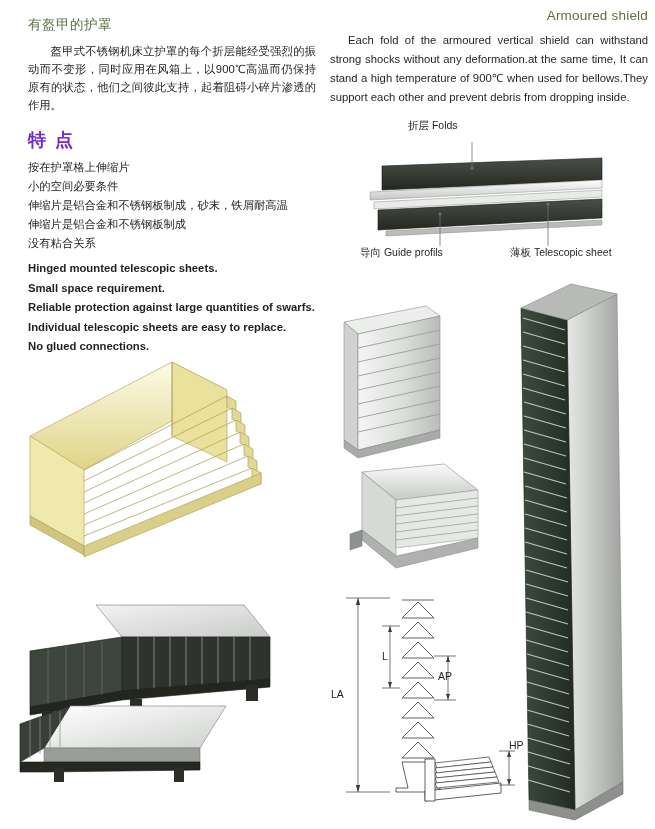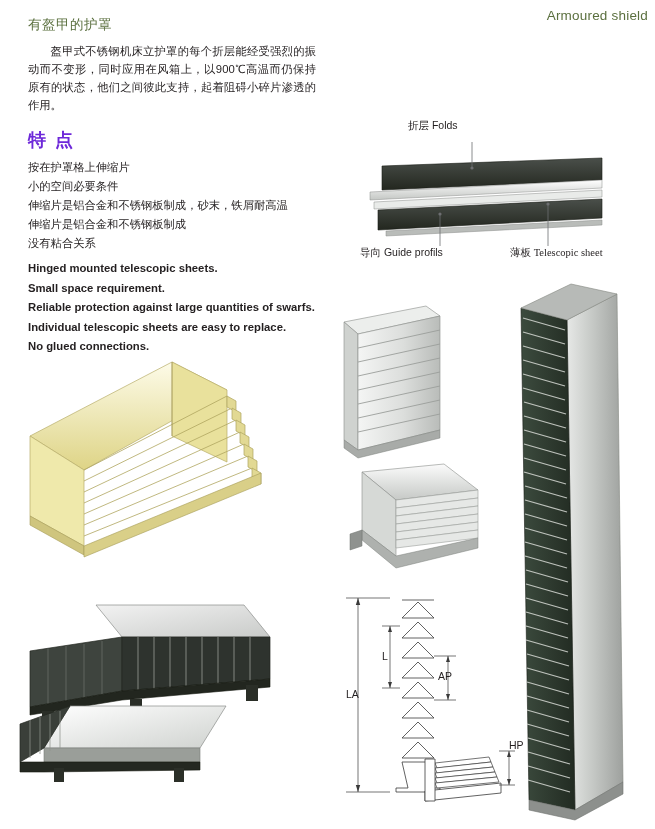--- a/index.html
+++ b/index.html
@@ -95,20 +95,21 @@
       <li>Hinged mounted telescopic sheets.</li>
       <li>Small space requirement.</li>
       <li>Reliable protection against large quantities of swarfs.</li>
       <li>Individual telescopic sheets are easy to replace.</li>
       <li>No glued connections.</li>
     </ul>
   </div>
 
   <div class="col-right">
     <h2 class="en-title">Armoured shield</h2>
+    <p class="en-body">Each fold of the armoured vertical shield can withstand strong shocks without any deformation.at the same time, It can stand a high temperature of 900℃ when used for bellows.They support each other and prevent debris from dropping inside.</p>
   </div>
 
   <div class="fig" id="fig-yellow">
     <svg width="268" height="225" viewBox="0 0 268 225">
       <defs>
         <linearGradient id="gy" x1="0" y1="0" x2="1" y2="0">
           <stop offset="0" stop-color="#f7f3cf"></stop>
           <stop offset="0.5" stop-color="#f2ecb0"></stop>
           <stop offset="1" stop-color="#e6dd92"></stop>
         </linearGradient>
@@ -241,21 +242,21 @@
         <path d="M120,24 L120,50"></path>
         <path d="M88,128 L88,96"></path>
         <path d="M196,128 L196,86"></path>
       </g>
       <circle cx="120" cy="50" r="1.6" fill="#6d6e71"></circle>
       <circle cx="88" cy="96" r="1.6" fill="#6d6e71"></circle>
       <circle cx="196" cy="86" r="1.6" fill="#6d6e71"></circle>
     </svg>
     <span class="lbl" style="left:56px; top:1px;">折层 Folds</span>
     <span class="lbl" style="left:8px; top:128px;">导向 Guide profils</span>
-    <span class="lbl" style="left:158px; top:128px;font-family:Liberation Serif, serif;">薄板 Telescopic sheet</span>
+    <span class="lbl" style="left:158px; top:128px;">薄板 Telescopic sheet</span>
   </div>
 
   <div class="fig" id="fig-grey1">
     <svg width="135" height="170" viewBox="0 0 135 170">
       <defs>
         <linearGradient id="gg" x1="0" y1="0" x2="1" y2="0">
           <stop offset="0" stop-color="#f4f5f4"></stop>
           <stop offset="0.55" stop-color="#dcdedc"></stop>
           <stop offset="1" stop-color="#b9bcb9"></stop>
         </linearGradient>
@@ -397,21 +398,21 @@
       <path d="M60,96 l-2,-6 h4 z" fill="#3a3a3a"></path>
 
       <g stroke="#3a3a3a" stroke-width="0.7" fill="none">
         <path d="M104,64 L126,64"></path>
         <path d="M104,108 L126,108"></path>
         <path d="M118,64 L118,108"></path>
       </g>
       <path d="M118,64 l-2,6 h4 z" fill="#3a3a3a"></path>
       <path d="M118,108 l-2,-6 h4 z" fill="#3a3a3a"></path>
     </svg>
-    <span class="lbl" style="left:16px; top:96px;">LA</span>
+    <span class="lbl" style="left:1px; top:96px;">LA</span>
     <span class="lbl" style="left:52px; top:58px;">L</span>
     <span class="lbl" style="left:108px; top:78px;">AP</span>
   </div>
 
   <div class="fig" id="fig-hp">
     <svg width="105" height="88" viewBox="0 0 105 88">
 
       <g fill="#ffffff" stroke="#3a3a3a" stroke-width="0.7">
         <path d="M20,28 L74,22 L76,27 L22,33 Z"></path>
         <path d="M20,33 L76,27 L78,32 L22,38 Z"></path>

